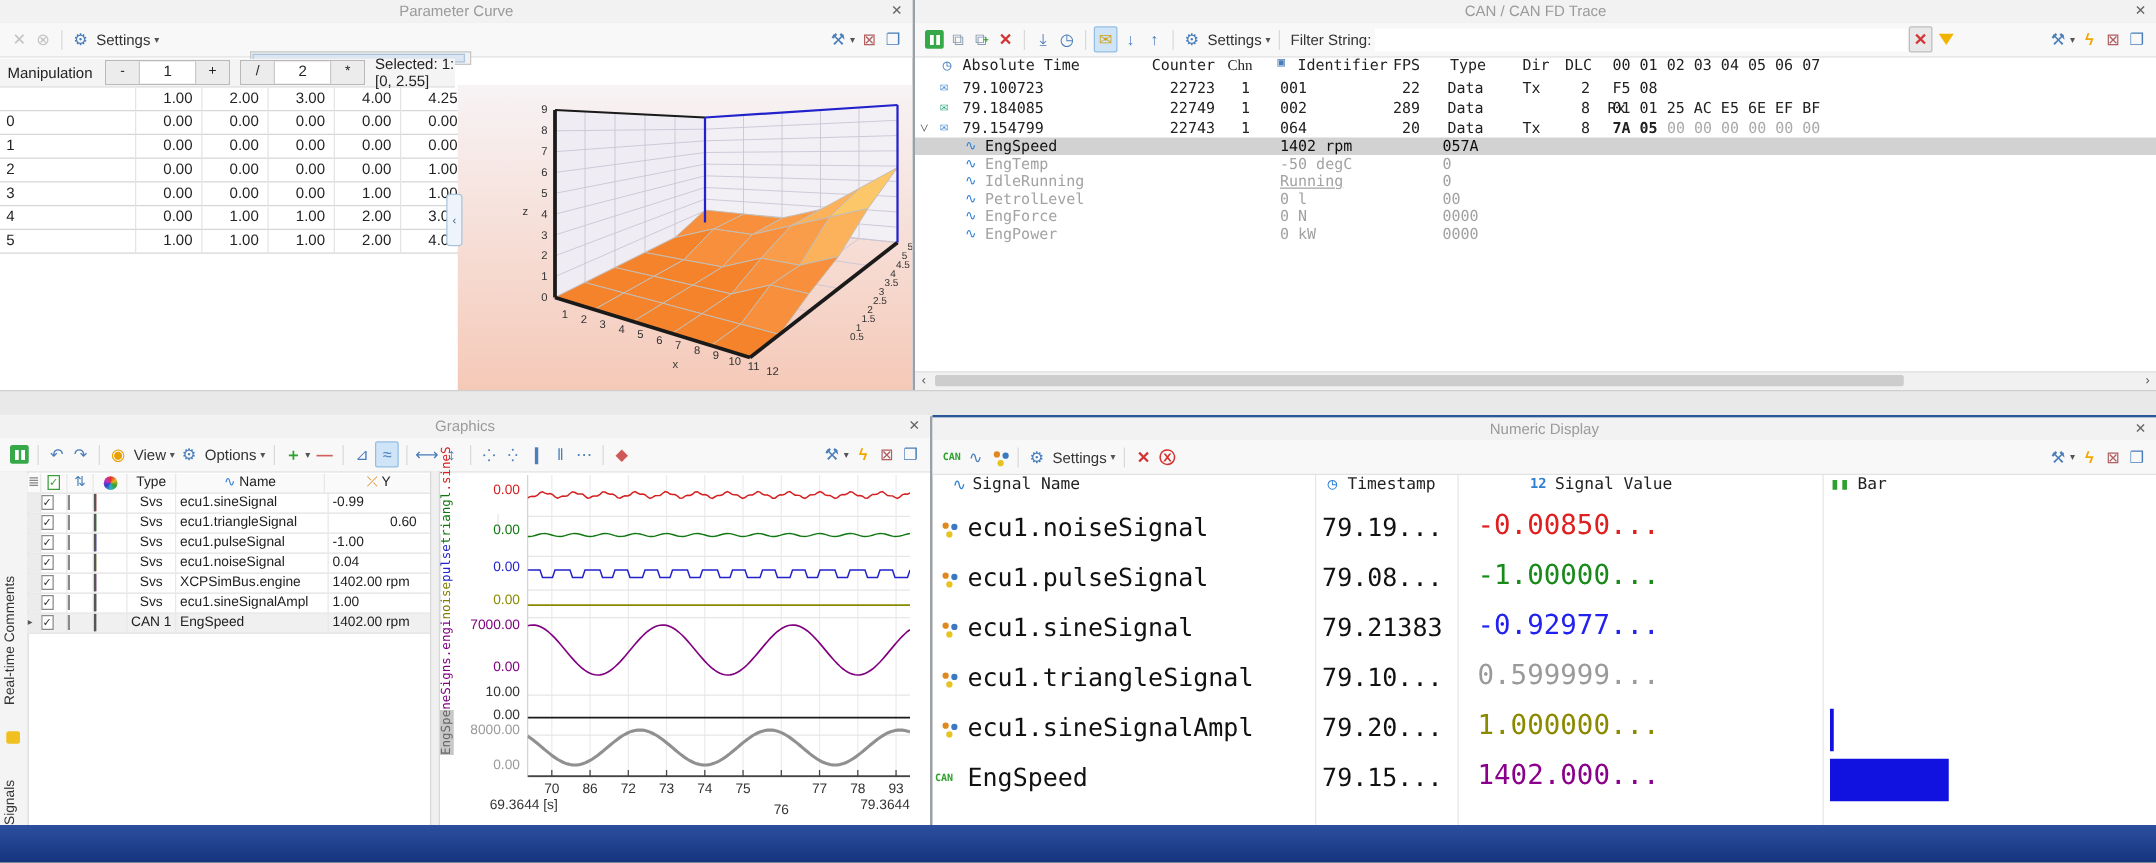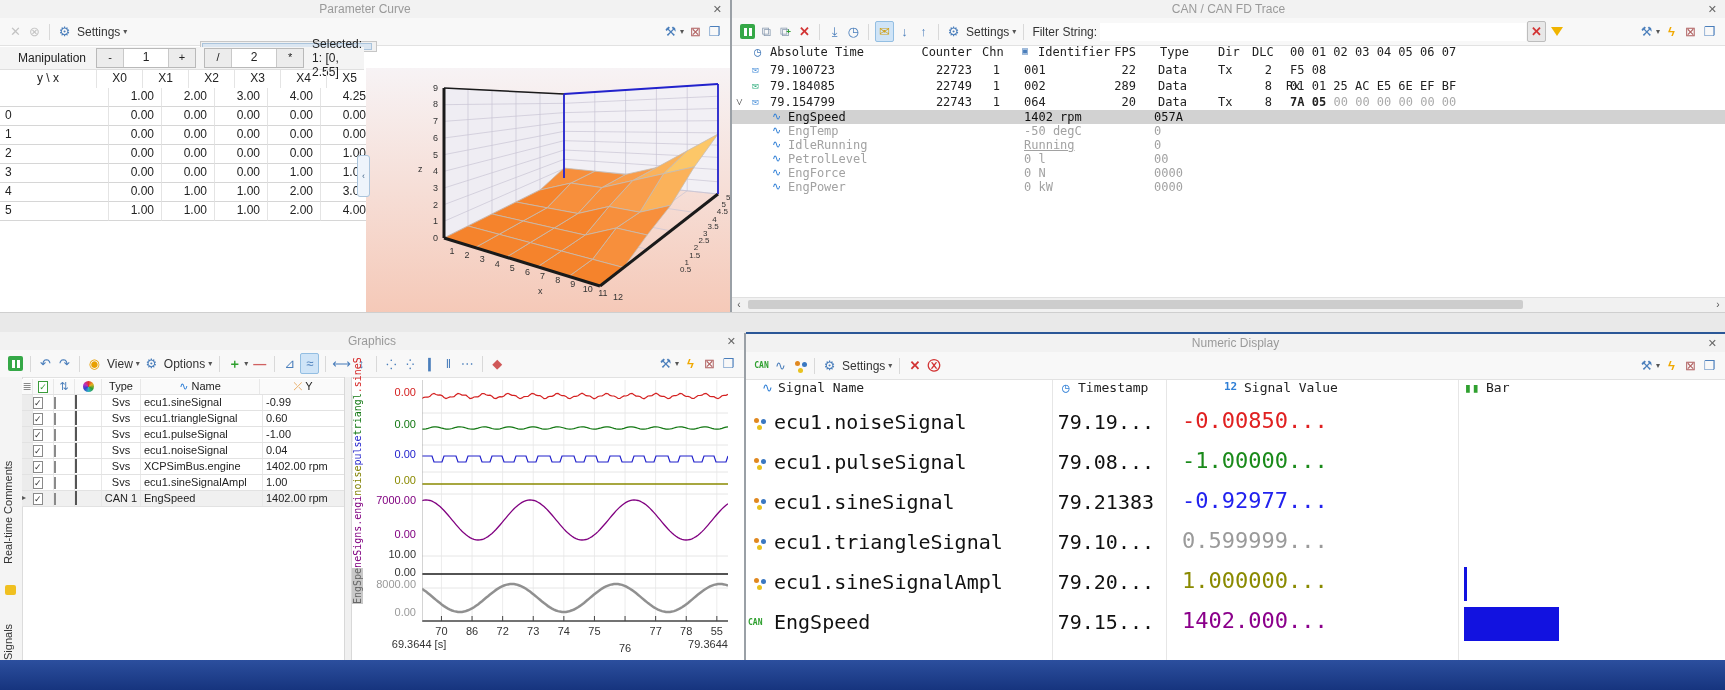--- a/index.html
+++ b/index.html
@@ -27,21 +27,21 @@
   .funnel{width:0;height:0;border-left:6px solid transparent;border-right:6px solid transparent;border-top:9px solid #f0b400;margin:0 4px;}
   .dots-icon{position:relative;width:14px;height:13px;display:inline-block;}
   .dots-icon::before{content:"";position:absolute;left:2px;top:2px;width:5px;height:5px;border-radius:50%;background:#e08820;
       box-shadow:7px 1px 0 #3a78c2,3px 7px 0 #e8c21f;}
   .can-icon{font-family:"DejaVu Sans Mono",monospace;font-size:8px;font-weight:bold;color:#2fa02f;letter-spacing:0;}
   
   #pc-slider{position:absolute;left:200px;top:41px;width:175px;height:9px;background:#f1f1f1;border:1px solid #c6c6c6;}
   #pc-slider .thumb{position:absolute;left:1px;top:1px;bottom:1px;width:168px;background:#dbe6f1;border:1px solid #aac4dc;}
   #pc-scaret{position:absolute;left:282px;top:49px;font-size:8px;color:#444;}
   .pc-controls{position:absolute;left:0;top:47px;height:22px;right:366px;display:flex;align-items:center;background:#f4f4f4;border-bottom:1px solid #e0e0e0;}
-  .pc-controls .lbl{margin:0 10px 0 18px;}
+  .pc-controls .lbl{margin:0 10px 0 6px;}
   .grp{display:flex;border:1px solid #b9b9b9;background:#fff;margin-right:8px;height:18px;align-items:stretch;}
   .pbtn{width:26px;text-align:center;background:#ececec;border-left:1px solid #c9c9c9;border-right:1px solid #c9c9c9;line-height:16px;font-size:11px;}
   .pbtn:first-child{border-left:none;}
   .pbtn:last-child{border-right:none;}
   .pval{width:44px;text-align:center;line-height:16px;}
   #pc-table{position:absolute;left:0;top:70px;width:366px;font-size:12px;}
   .ptr{display:flex;}
   .ptc{height:18px;line-height:17px;border-right:1px solid #e4e4e4;border-bottom:1px solid #d6d6d6;
        text-align:right;padding-right:7px;flex:0 0 auto;}
   .ptc.hd{border-bottom:none;text-align:center;padding-right:0;}
@@ -119,29 +119,20 @@
       <span class="pbtn">+</span>
     </span>
     <span class="grp">
       <span class="pbtn">/</span>
       <span class="pval">2</span>
       <span class="pbtn">*</span>
     </span>
     <span>Selected: 1: [0, 2.55]</span>
   </div>
   <div id="pc-table">
-      <div class="ptr">
-        <div class="ptc hd corner" style="width: 96px;">y \ x</div>
-        <div class="ptc hd" style="width: 45px;">X0</div>
-        <div class="ptc hd" style="width: 45px;">X1</div>
-        <div class="ptc hd" style="width: 45px;">X2</div>
-        <div class="ptc hd" style="width: 45px;">X3</div>
-        <div class="ptc hd" style="width: 45px;">X4</div>
-        <div class="ptc hd" style="width: 45px;">X5</div>
-      </div>
       <div class="ptr">
         <div class="ptc lab" style="width: 96px;"></div>
         <div class="ptc" style="width: 45px;">1.00</div>
         <div class="ptc" style="width: 45px;">2.00</div>
         <div class="ptc" style="width: 45px;">3.00</div>
         <div class="ptc" style="width: 45px;">4.00</div>
         <div class="ptc" style="width: 45px;">4.25</div>
         <div class="ptc" style="width: 45px;">6.00</div>
       </div>
       <div class="ptr">
@@ -357,21 +348,21 @@
     <span class="ti">⚒</span>
     <span class="caret">▾</span>
     <span class="ti" style="color:#f0a800;font-weight:bold;">ϟ</span>
     <span class="ti" style="color:#b06060;">⊠</span>
     <span class="ti">❐</span>
   </div>
   <div id="trace-head">
       <span style="position: absolute; left: 22px; color: rgb(74, 126, 187);">◷</span>
       <span style="position: absolute; white-space: pre; left: 38px;">Absolute Time</span>
       <span style="position: absolute; white-space: pre; right: 753px;">Counter</span>
-      <span style="position: absolute; white-space: pre; left: 250px;">Chn</span>
+      <span style="position: absolute; white-space: pre; left: 250px; font-family: Liberation Serif, serif;">Chn</span>
       <span style="position: absolute; left: 290px; color: rgb(74, 126, 187); font-size: 10px;">▣</span>
       <span style="position: absolute; white-space: pre; left: 306px;">Identifier</span>
       <span style="position: absolute; white-space: pre; right: 589px;">FPS</span>
       <span style="position: absolute; white-space: pre; left: 428px;">Type</span>
       <span style="position: absolute; white-space: pre; left: 486px;">Dir</span>
       <span style="position: absolute; white-space: pre; left: 520px;">DLC</span>
       <span style="position: absolute; white-space: pre; left: 558px;">00 01 02 03 04 05 06 07</span>
     </div>
   <div id="trace-body">
       <div class="trow" style="top: 0px;">
@@ -528,21 +519,21 @@
         <div class="gcell" style="width: 118px; padding-left: 3px;">ecu1.sineSignal</div>
         <div class="gcell" style="width: 86px; padding-left: 3px;">-0.99</div>
       </div>
       <div class="grow">
         <div class="gcell" style="width: 10px; background: rgb(236, 236, 236); font-size: 8px; color: rgb(85, 85, 85);"></div>
         <div class="gcell" style="width: 20px;"><span class="cb">✓</span></div>
         <div class="gcell" style="width: 20px;"><span class="cb"></span></div>
         <div class="gcell" style="width: 26px;"><span class="swatch" style="background:#008000;"></span></div>
         <div class="gcell" style="width: 38px; text-align: center;">Svs</div>
         <div class="gcell" style="width: 118px; padding-left: 3px;">ecu1.triangleSignal</div>
-        <div class="gcell" style="width: 86px; padding-left: 3px;">0.60</div>
+        <div class="gcell" style="width: 86px; padding-left: 3px; margin-left: 46px;">0.60</div>
       </div>
       <div class="grow">
         <div class="gcell" style="width: 10px; background: rgb(236, 236, 236); font-size: 8px; color: rgb(85, 85, 85);"></div>
         <div class="gcell" style="width: 20px;"><span class="cb">✓</span></div>
         <div class="gcell" style="width: 20px;"><span class="cb"></span></div>
         <div class="gcell" style="width: 26px;"><span class="swatch" style="background:#0000e0;"></span></div>
         <div class="gcell" style="width: 38px; text-align: center;">Svs</div>
         <div class="gcell" style="width: 118px; padding-left: 3px;">ecu1.pulseSignal</div>
         <div class="gcell" style="width: 86px; padding-left: 3px;">-1.00</div>
       </div>
@@ -637,21 +628,21 @@
   <div id="gfx-xticks">
       <div class="xtick" style="left: 429.449px; top: 293px;">70</div>
       <div class="xtick" style="left: 460.049px; top: 293px;">86</div>
       <div class="xtick" style="left: 490.649px; top: 293px;">72</div>
       <div class="xtick" style="left: 521.249px; top: 293px;">73</div>
       <div class="xtick" style="left: 551.849px; top: 293px;">74</div>
       <div class="xtick" style="left: 582.449px; top: 293px;">75</div>
       <div class="xtick" style="left: 613.049px; top: 310px;">76</div>
       <div class="xtick" style="left: 643.649px; top: 293px;">77</div>
       <div class="xtick" style="left: 674.249px; top: 293px;">78</div>
-      <div class="xtick" style="left: 704.849px; top: 293px;">55</div>
+      <div class="xtick" style="left: 704.849px; top: 293px;">93</div>
     </div>
   <div class="xtick" style="left:384px;top:306px;width:70px;">69.3644 [s]</div>
   <div class="xtick" style="left:680px;top:306px;width:56px;">79.3644</div>
 </div>
 
 <div class="panel" id="num" style="left:746px;top:332px;width:979px;height:328px;border-top:2px solid #2b5797;">
   <div class="titlebar">
     <span class="title">Numeric Display</span>
     <span class="tclose">✕</span>
   </div>

